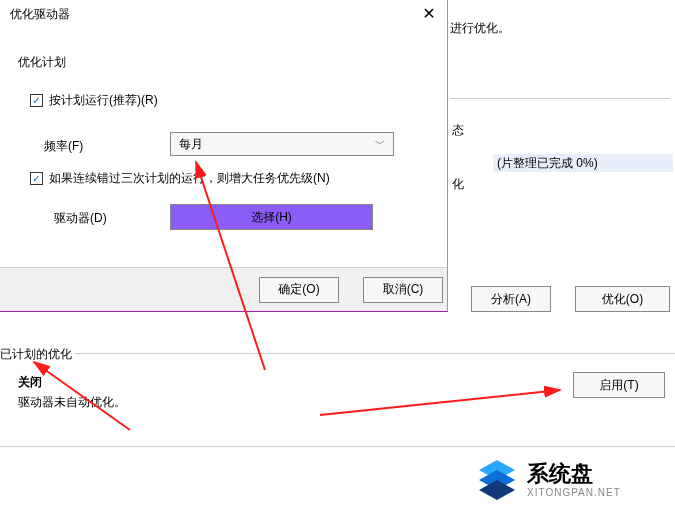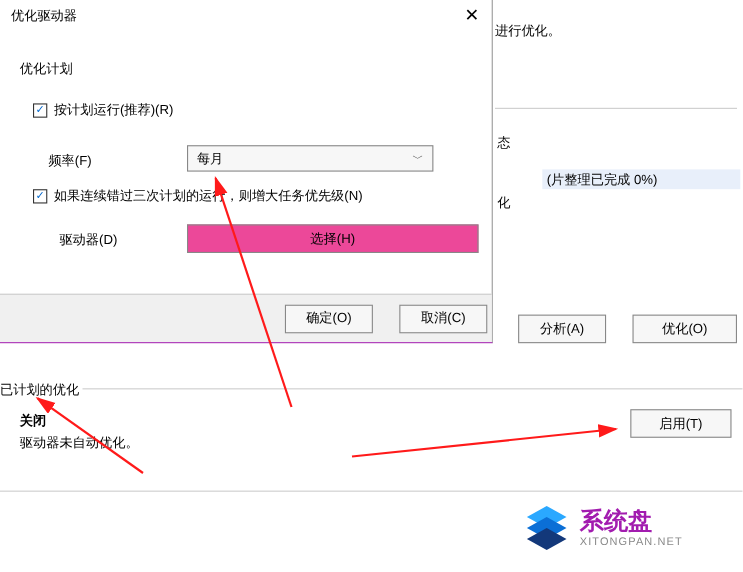--- a/index.html
+++ b/index.html
@@ -102,24 +102,24 @@
   .drive-label {
     position: absolute;
     left: 20px;
     top: 210px;
     margin-left: 34px;
   }
   .select-btn {
     position: absolute;
     left: 170px;
     top: 204px;
-    width: 265px;
+    width: 203px;
     height: 26px;
     border: 1px solid #888;
-    background: #ec4899;
+    background: #8b5cf6;
     display: flex;
     align-items: center;
     justify-content: center;
     cursor: pointer;
     text-align: center;
   }
   .dialog-footer {
     position: absolute;
     left: 0;
     bottom: 0;
@@ -205,21 +205,21 @@
     top: 458px;
     display: flex;
     align-items: center;
     gap: 8px;
   }
   .logo-text {
     display: flex;
     flex-direction: column;
     line-height: 1.1;
   }
-  .logo-cn { font-size: 22px; font-weight: bold; color: #a21caf; }
+  .logo-cn { font-size: 22px; font-weight: bold; color: #000000; }
   .logo-en { font-size: 10px; color: #888; letter-spacing: 1px; }
 
   
   .arrows {
     position: absolute;
     left: 0; top: 0;
     width: 675px; height: 520px;
     pointer-events: none;
   }
 </style>

